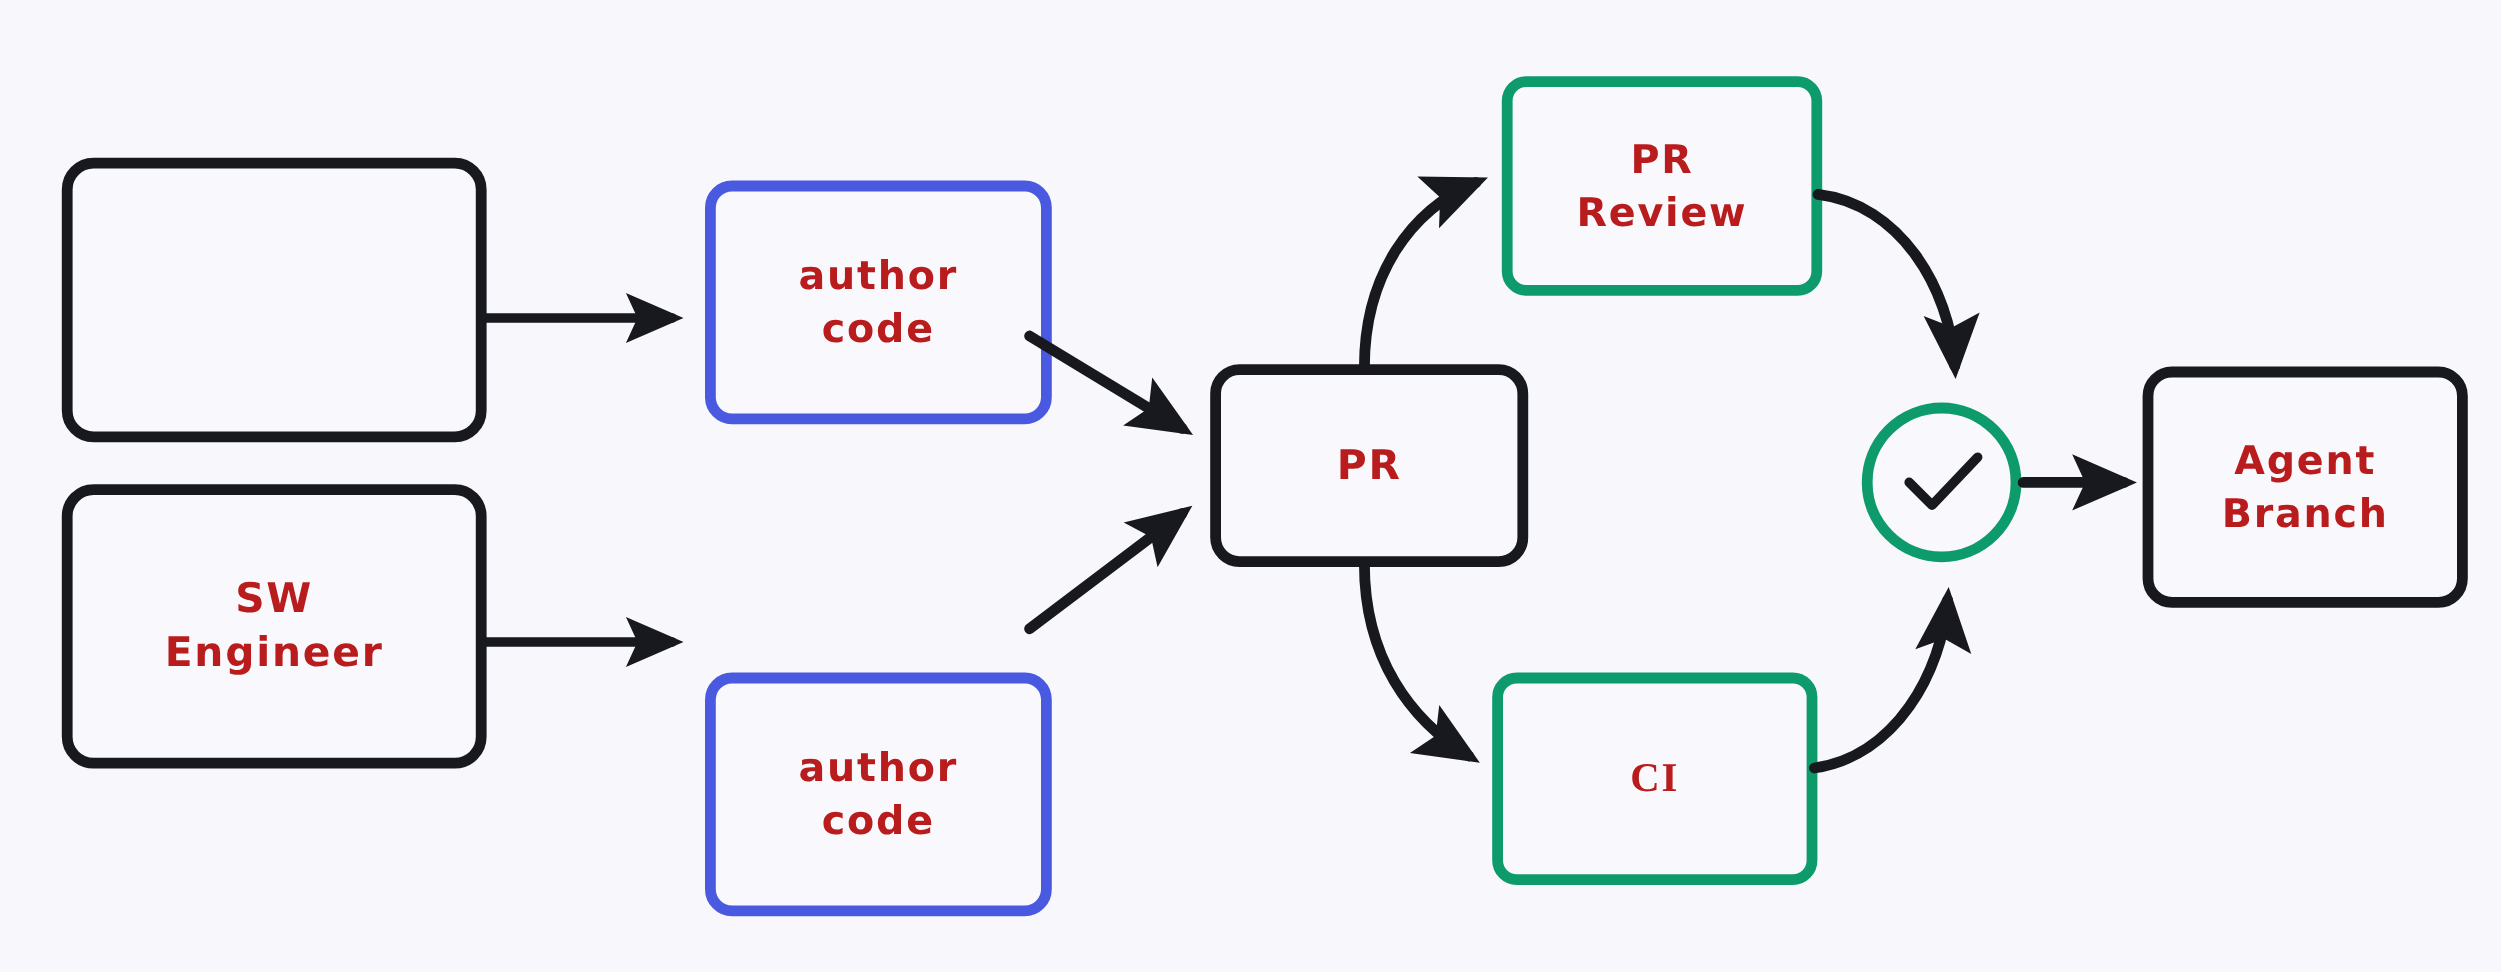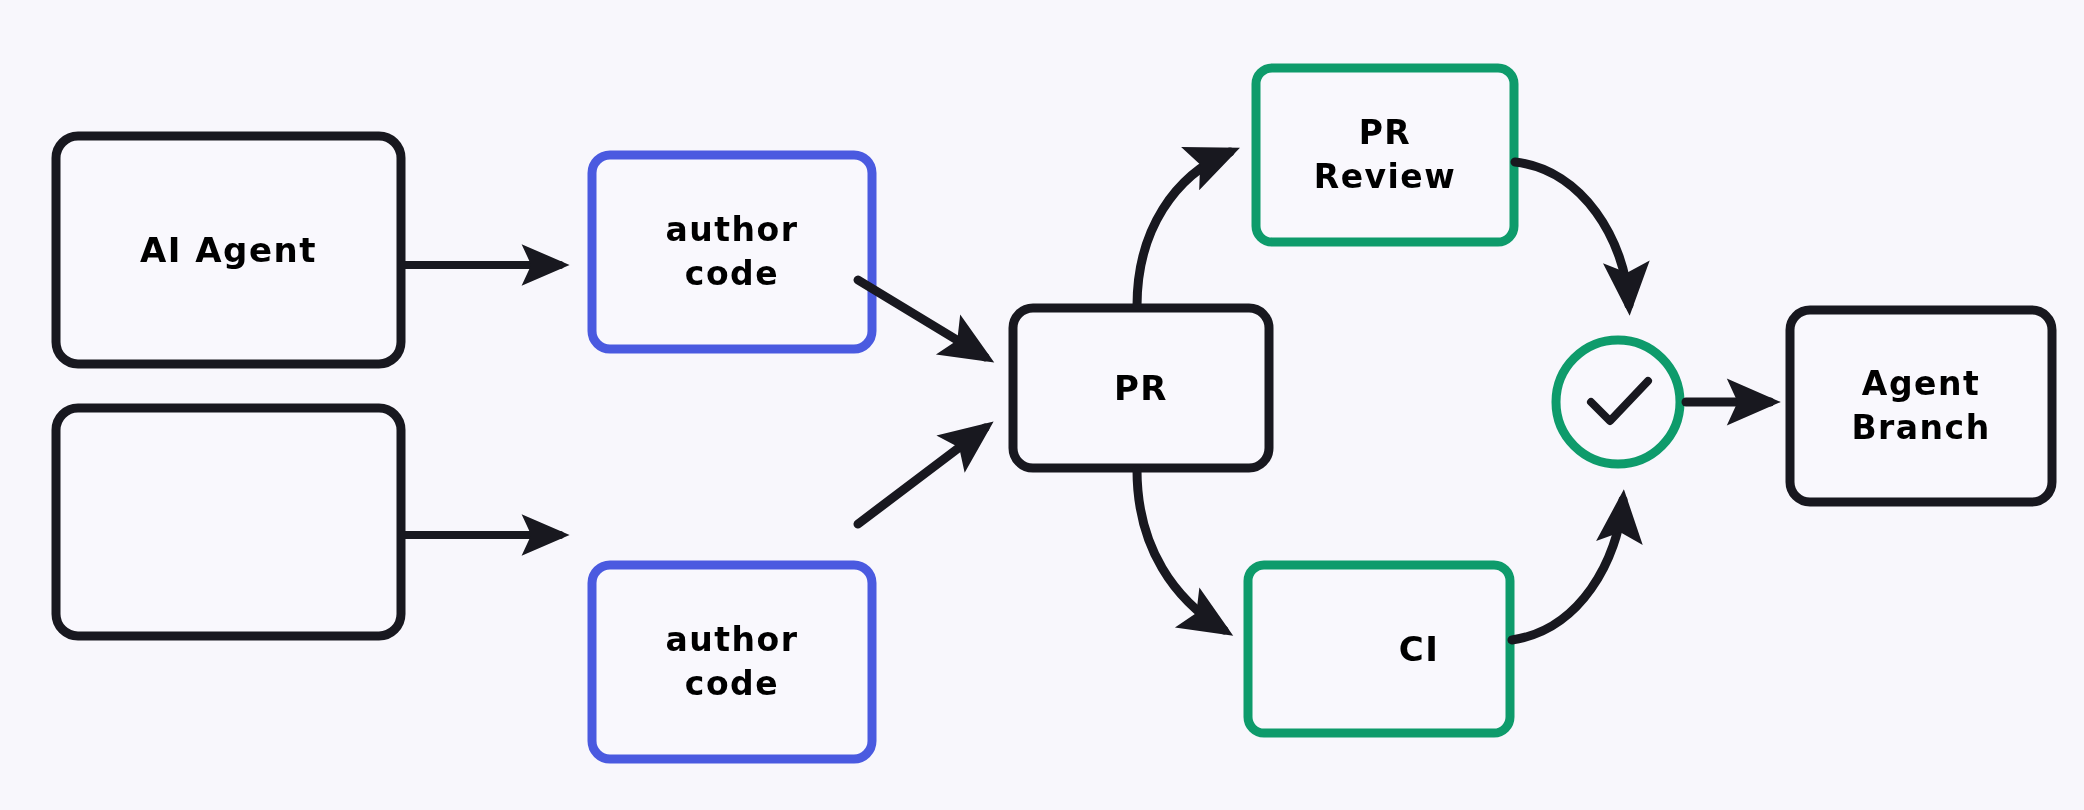--- a/index.html
+++ b/index.html
@@ -24,21 +24,21 @@
   }
   .node-label {
     position: absolute;
     display: flex;
     flex-direction: column;
     align-items: center;
     justify-content: center;
     text-align: center;
     font-family: "DejaVu Sans", sans-serif;
     font-weight: 700;
-    color: #000000;
+    color: #b91c1c;
     letter-spacing: 1.5px;
     line-height: 1.32;
     pointer-events: none;
     white-space: pre-line;
   }
   .lbl-xl { font-size: 34px; }
   .lbl-lg { font-size: 33px; }
 </style>
 </head>
 <body>
@@ -84,32 +84,33 @@
 
     <path d="M1137,470 C1137,548 1175,600 1224,630" fill="none" stroke="#18181f" stroke-width="9" stroke-linecap="round" marker-end="url(#arrowhead)"></path>
 
     <path d="M1515,162 C1583,170 1625,240 1629,305" fill="none" stroke="#18181f" stroke-width="9" stroke-linecap="round" marker-end="url(#arrowhead)"></path>
 
     <path d="M1512,640 C1580,630 1618,560 1623,500" fill="none" stroke="#18181f" stroke-width="9" stroke-linecap="round" marker-end="url(#arrowhead)"></path>
 
     <line x1="1686" y1="402" x2="1770" y2="402" stroke="#18181f" stroke-width="9" stroke-linecap="round" marker-end="url(#arrowhead)"></line>
   </svg>
 
-  <div class="node-label lbl-xl" style="left:56px; top:136px; width:345px; height:228px;">AI Agent</div>
 
+  <div class="node-label lbl-xl" style="left:56px; top:408px; width:345px; height:228px;">SW
+Engineer</div>
 
   <div class="node-label lbl-lg" style="left:592px; top:155px; width:280px; height:194px;">author
 code</div>
 
   <div class="node-label lbl-lg" style="left:592px; top:565px; width:280px; height:194px;">author
 code</div>
 
   <div class="node-label lbl-xl" style="left:1013px; top:308px; width:256px; height:160px;">PR</div>
 
   <div class="node-label lbl-lg" style="left:1256px; top:68px; width:258px; height:174px;">PR
 Review</div>
 
-  <div class="node-label lbl-xl" style="left:1288px; top:565px; width:262px; height:168px;">CI</div>
+  <div class="node-label lbl-xl" style="left:1248px; top:565px; width:262px; height:168px;font-family:Liberation Serif, serif;">CI</div>
 
   <div class="node-label lbl-lg" style="left:1790px; top:310px; width:262px; height:192px;">Agent
 Branch</div>
 
 </div>
 
 </body></html>

